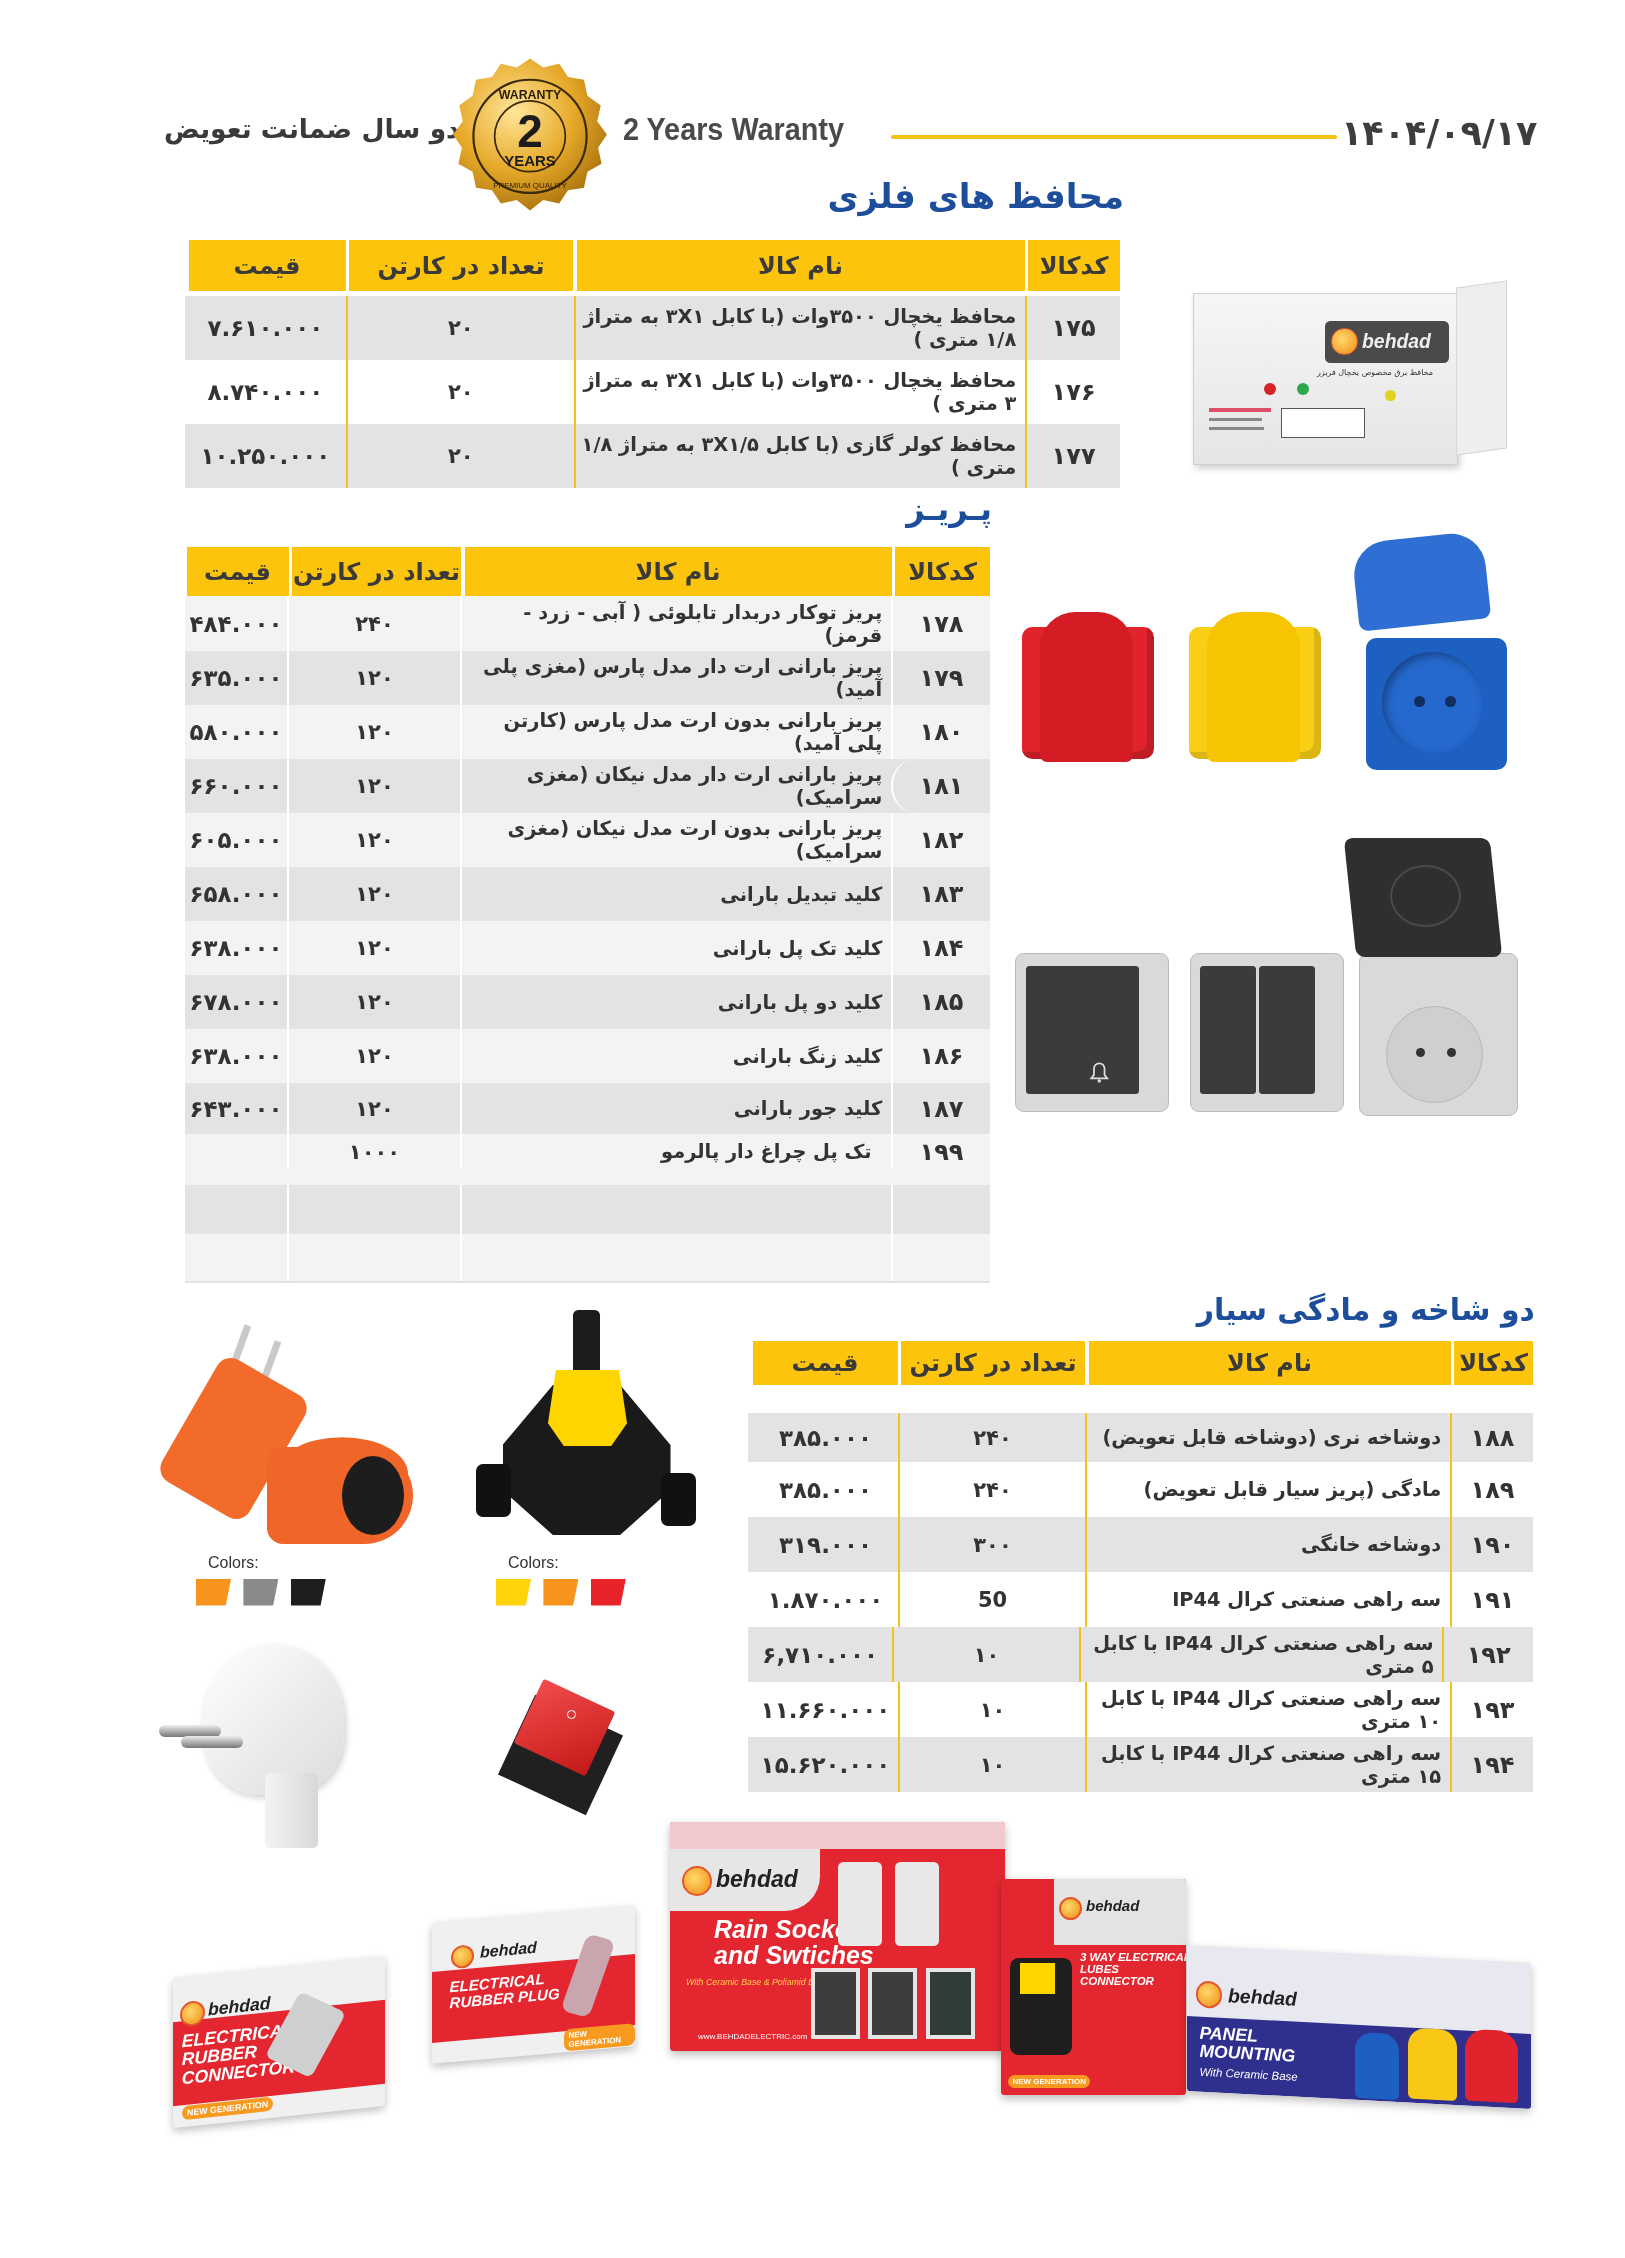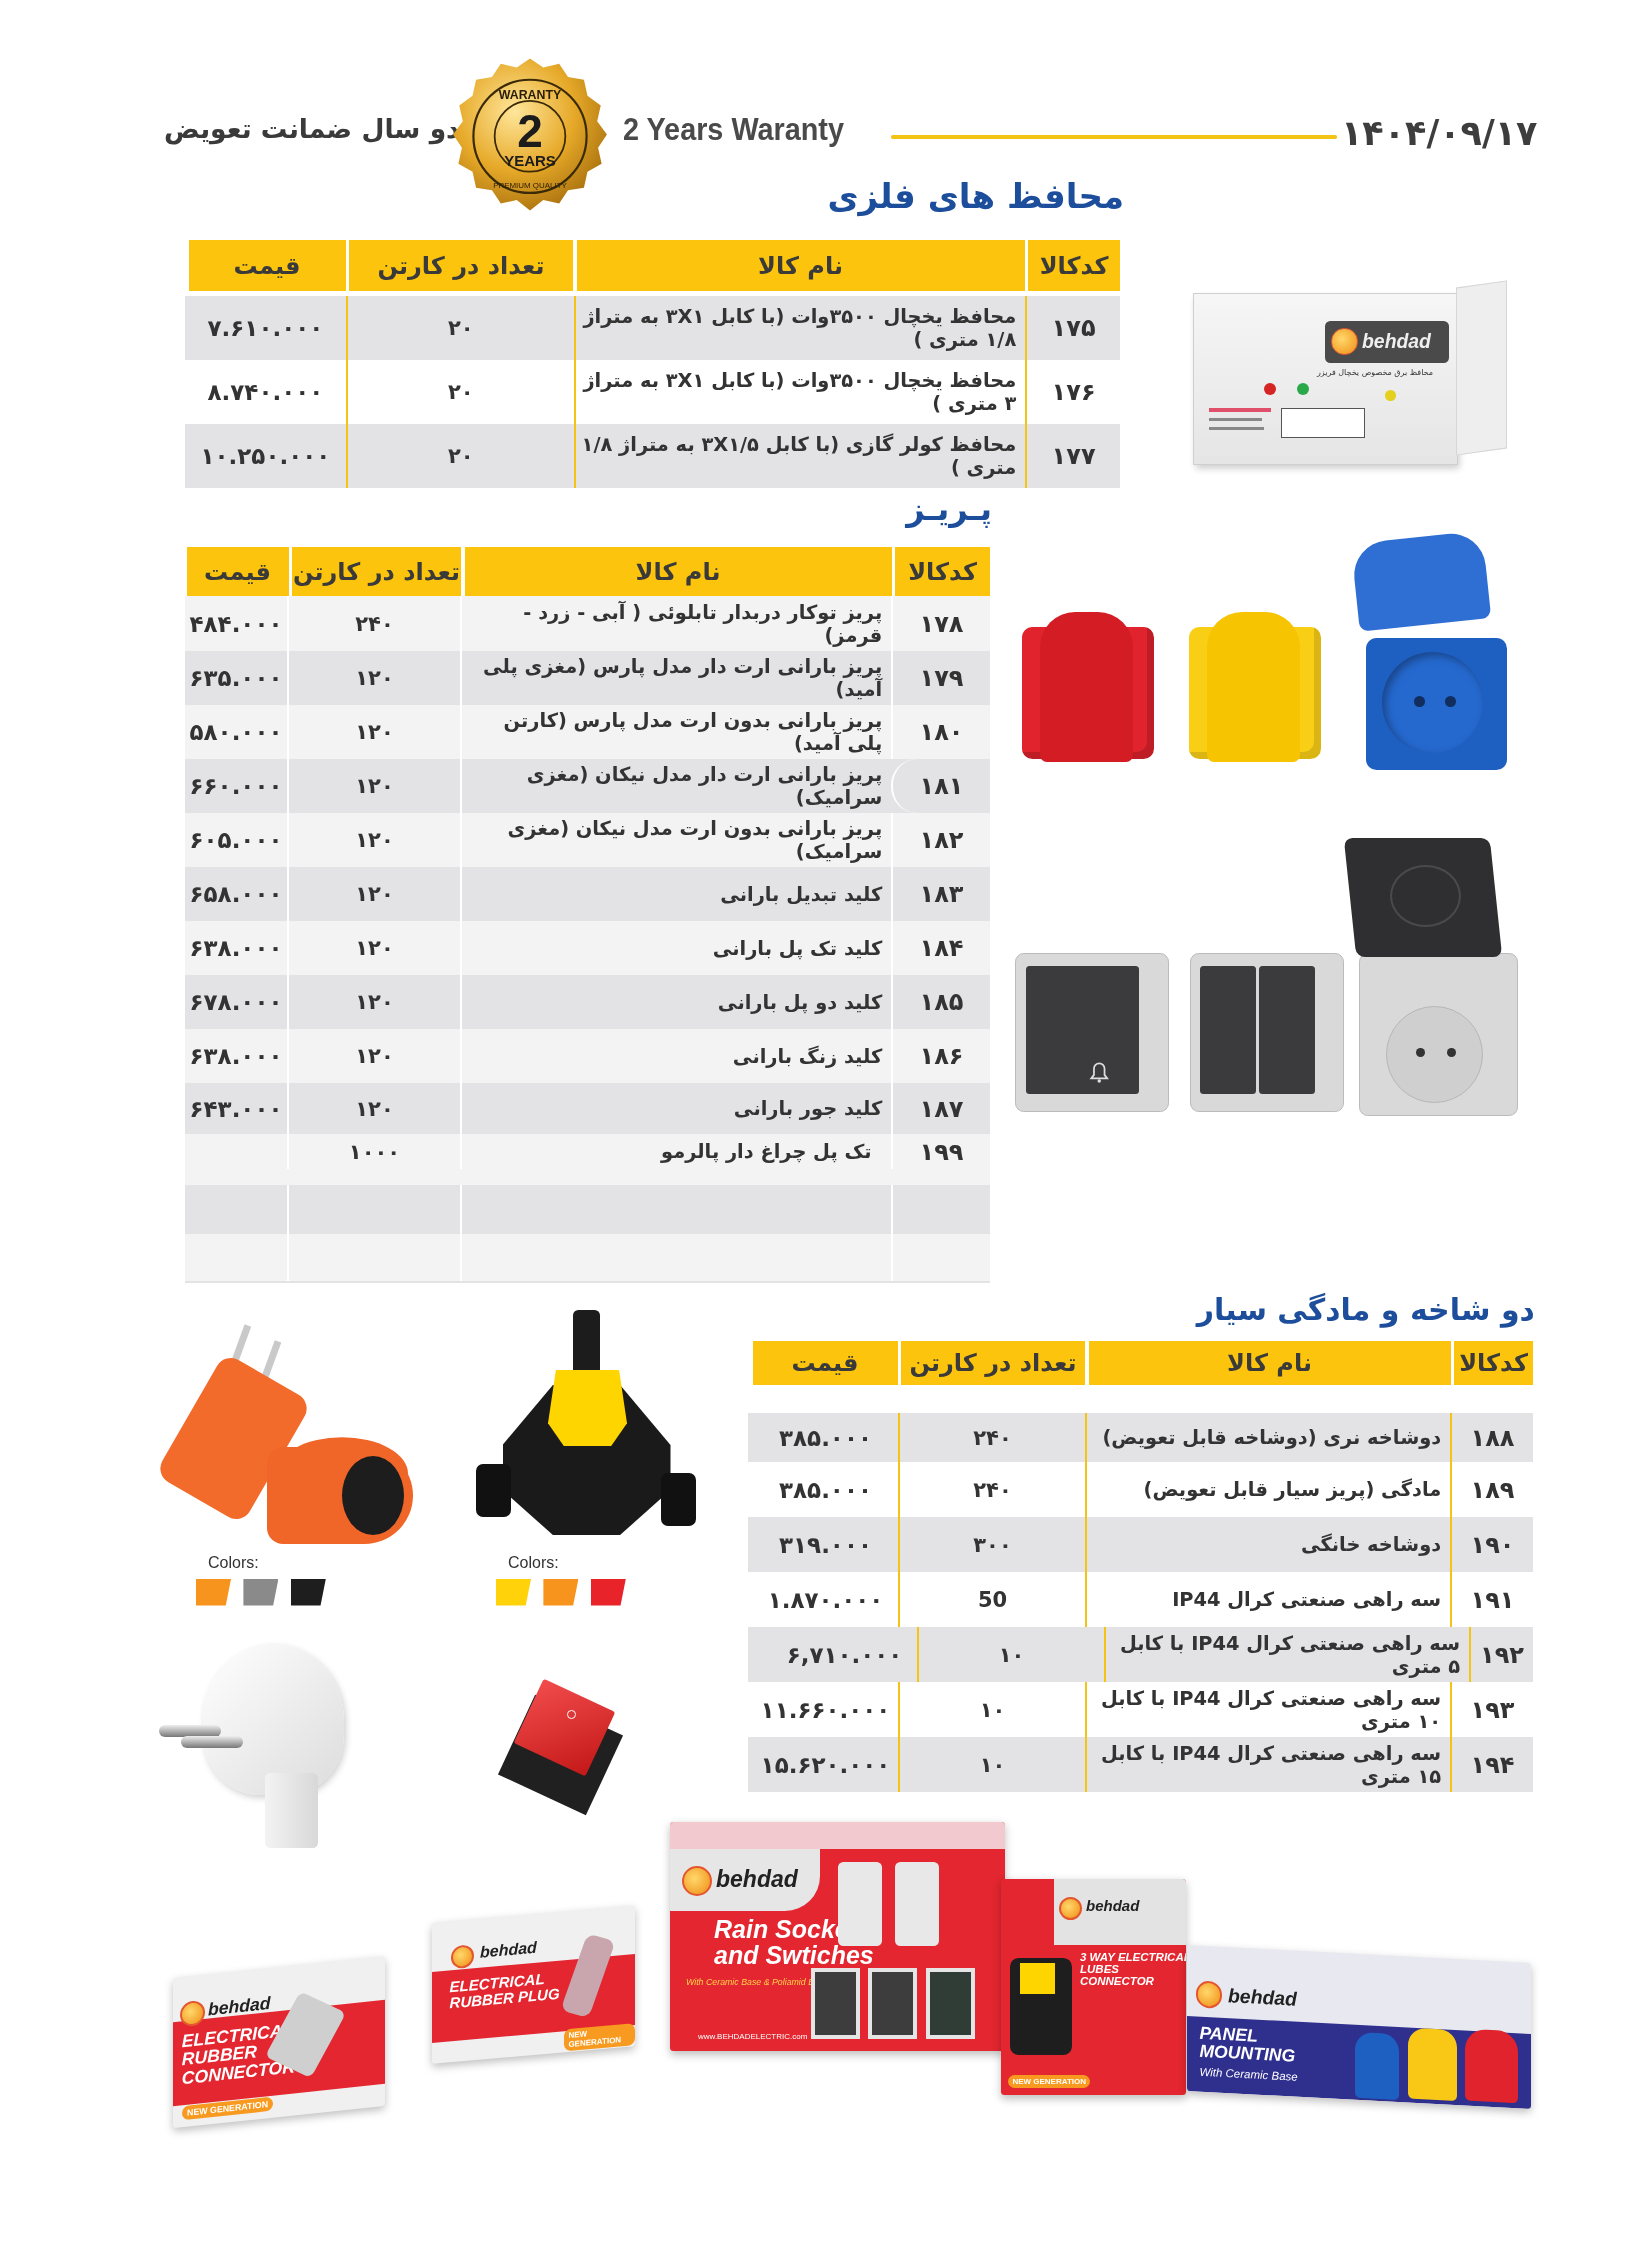--- a/index.html
+++ b/index.html
@@ -261,21 +261,21 @@
     <div class="cell vline-y" style="width:187px;">۳۰۰</div>
     <div class="cell price" style="width:145px;">۳۱۹.۰۰۰</div>
   </div>
   <div class="row white" style="height:55px;">
     <div class="cell code vline-y" style="width:83px;">۱۹۱</div>
     <div class="cell name vline-y" style="width:365px;">سه راهی صنعتی کرال IP44</div>
     <div class="cell vline-y" style="width:187px;">50</div>
     <div class="cell price" style="width:145px;">۱.۸۷۰.۰۰۰</div>
   </div>
   <div class="row gray" style="height:55px;">
-    <div class="cell code vline-y" style="width:64px;">۱۹۲</div>
+    <div class="cell code vline-y" style="width:91px;">۱۹۲</div>
     <div class="cell name vline-y" style="width:365px;">سه راهی صنعتی کرال IP44 با کابل ۵ متری</div>
     <div class="cell vline-y" style="width:187px;">۱۰</div>
     <div class="cell price" style="width:145px;">۶,۷۱۰.۰۰۰</div>
   </div>
   <div class="row white" style="height:55px;">
     <div class="cell code vline-y" style="width:83px;">۱۹۳</div>
     <div class="cell name vline-y" style="width:365px;">سه راهی صنعتی کرال IP44 با کابل ۱۰ متری</div>
     <div class="cell vline-y" style="width:187px;">۱۰</div>
     <div class="cell price" style="width:145px;">۱۱.۶۶۰.۰۰۰</div>
   </div>

